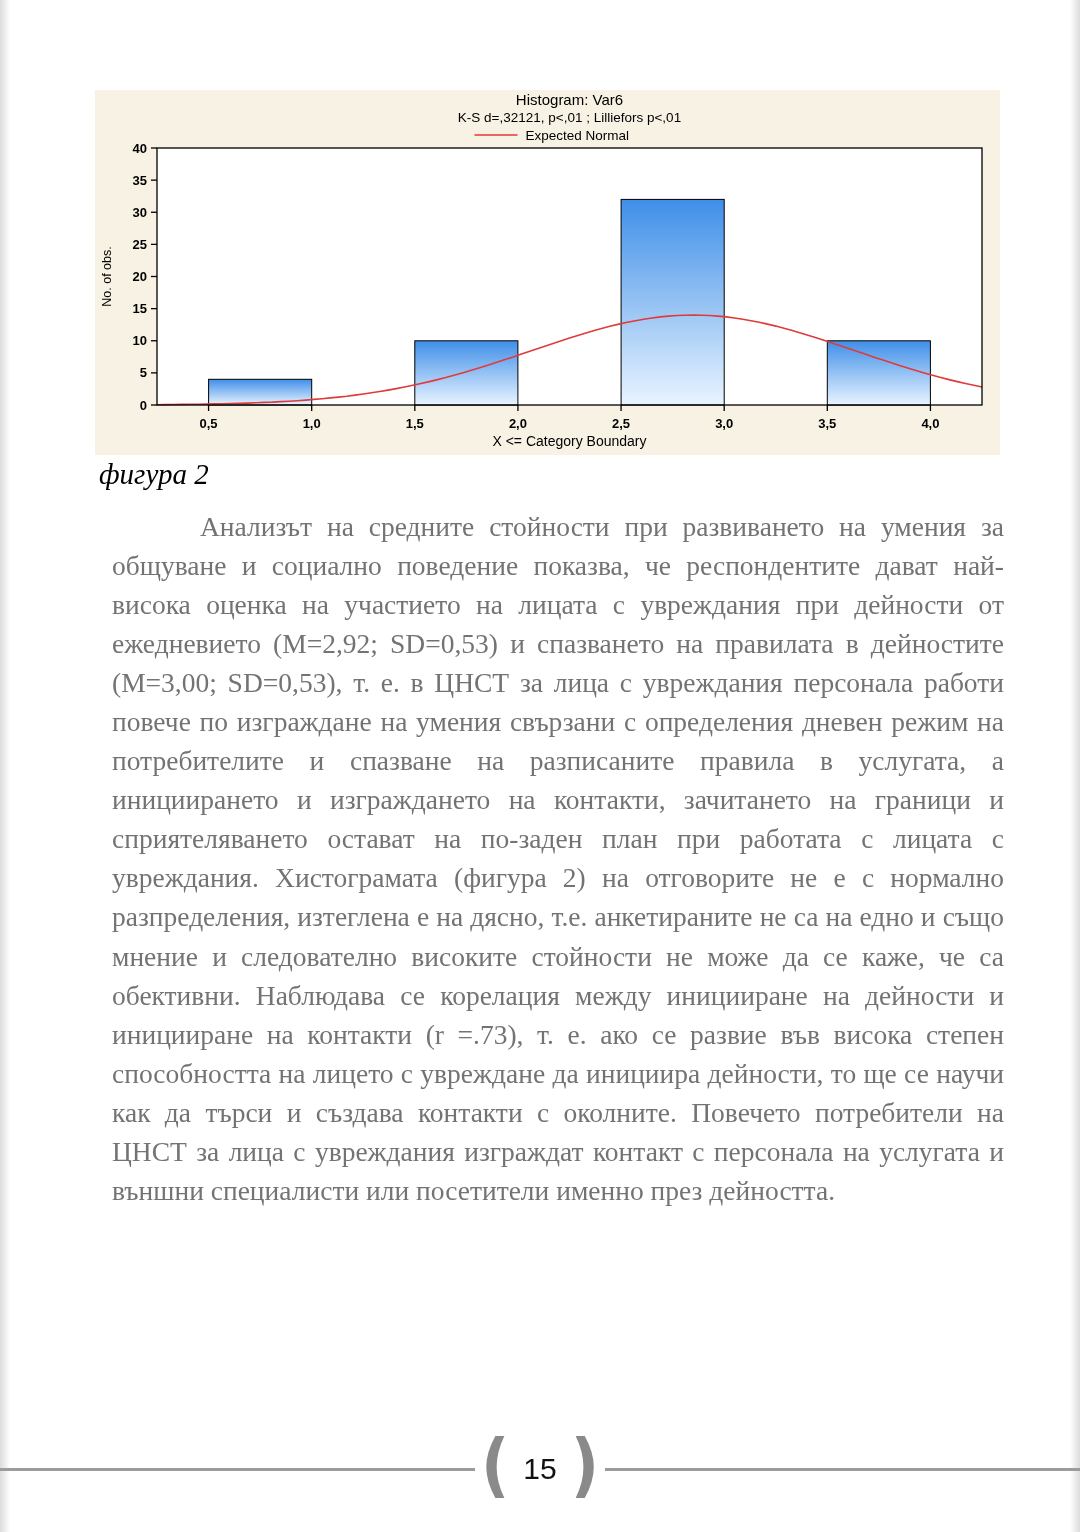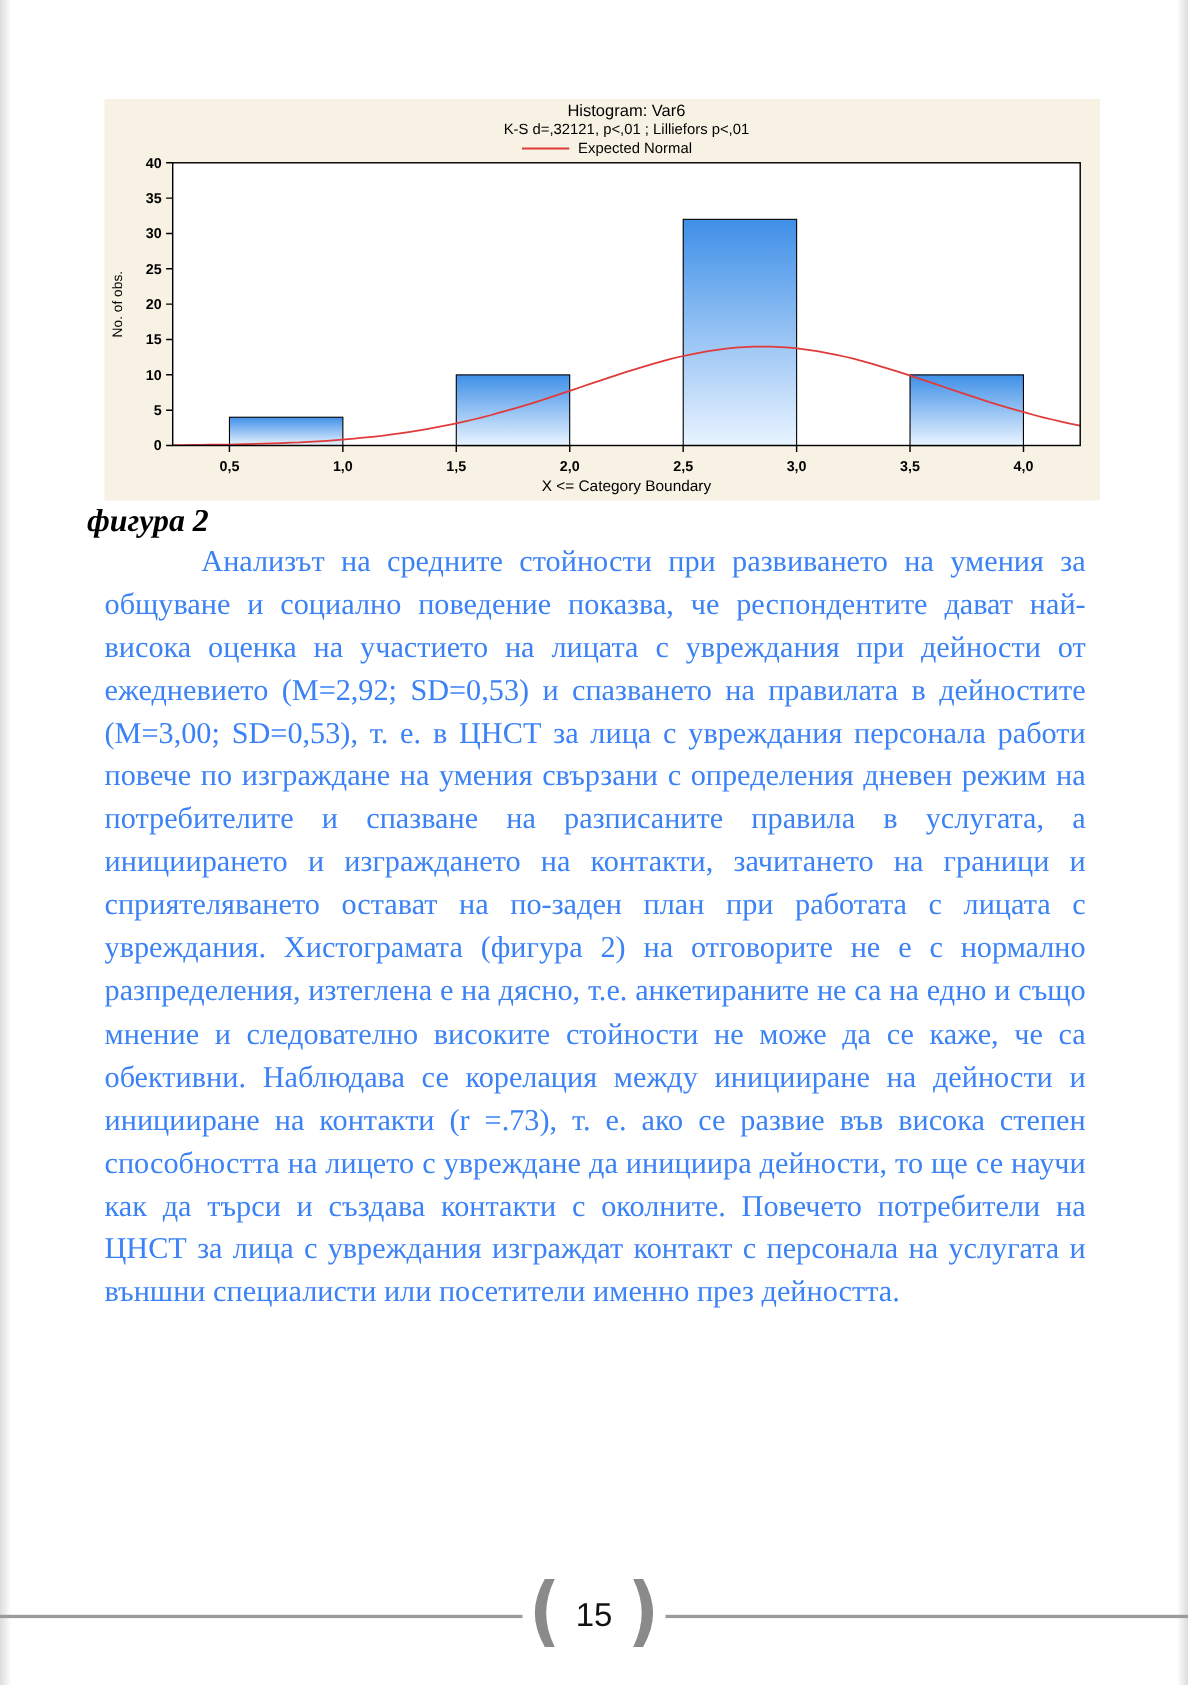--- a/index.html
+++ b/index.html
@@ -21,37 +21,36 @@
     background: #f7f2e3;
   }
   .chart-panel svg { display: block; }
   .chart-panel svg text {
     font-family: "Liberation Sans", sans-serif;
     fill: #000;
   }
 
   .figure-caption {
     position: absolute;
-    left: 79px; top: 458px;
+    left: 99px; top: 458px;
     font-style: italic;
     font-size: 29px;
     color: #000;
-    font-weight: bold;
   }
 
   .body-text {
     position: absolute;
     left: 95px; top: 490px;
     width: 892px;
-    margin: 0;
+    margin: 17px;
     font-size: 27.5px;
     line-height: 1.42;
     text-align: justify;
     text-indent: 88px;
-    color: #3b82f6;
+    color: #737373;
   }
 
   .footer {
     position: absolute;
     left: 0; top: 1436px;
     width: 1080px; height: 66px;
     display: flex;
     align-items: center;
   }
   .footer .rule {

